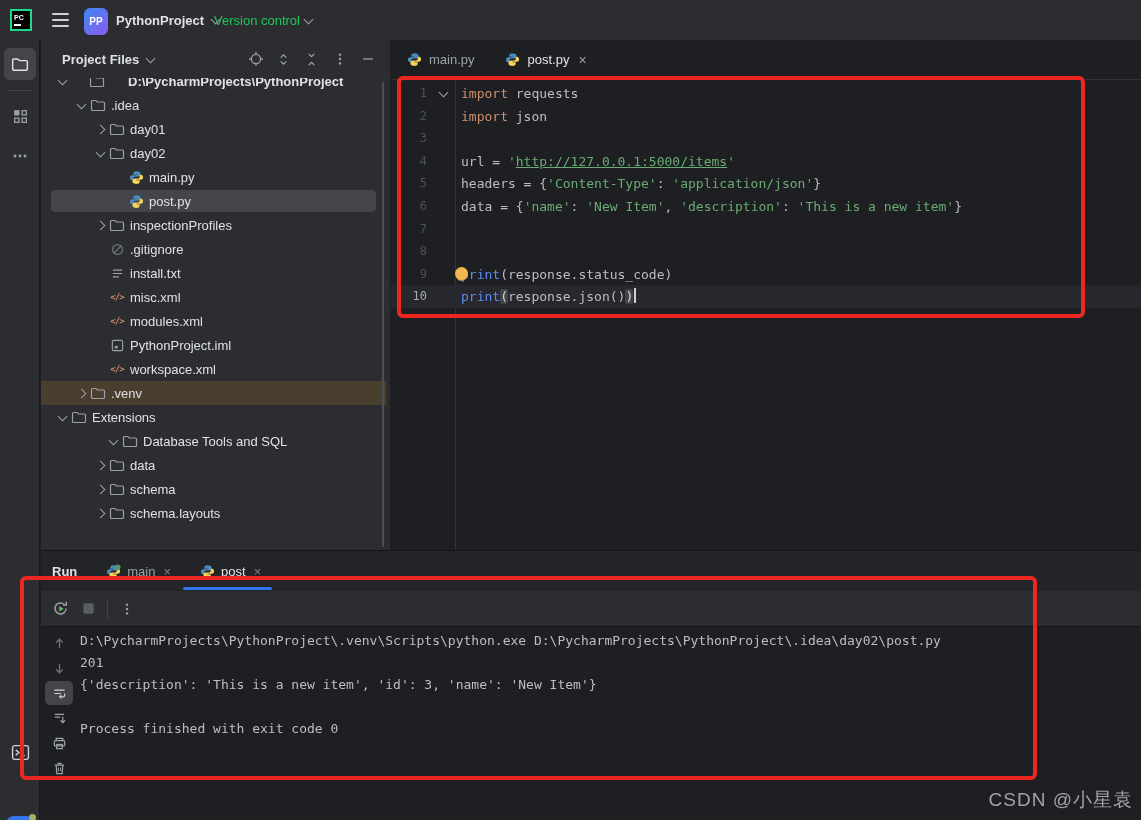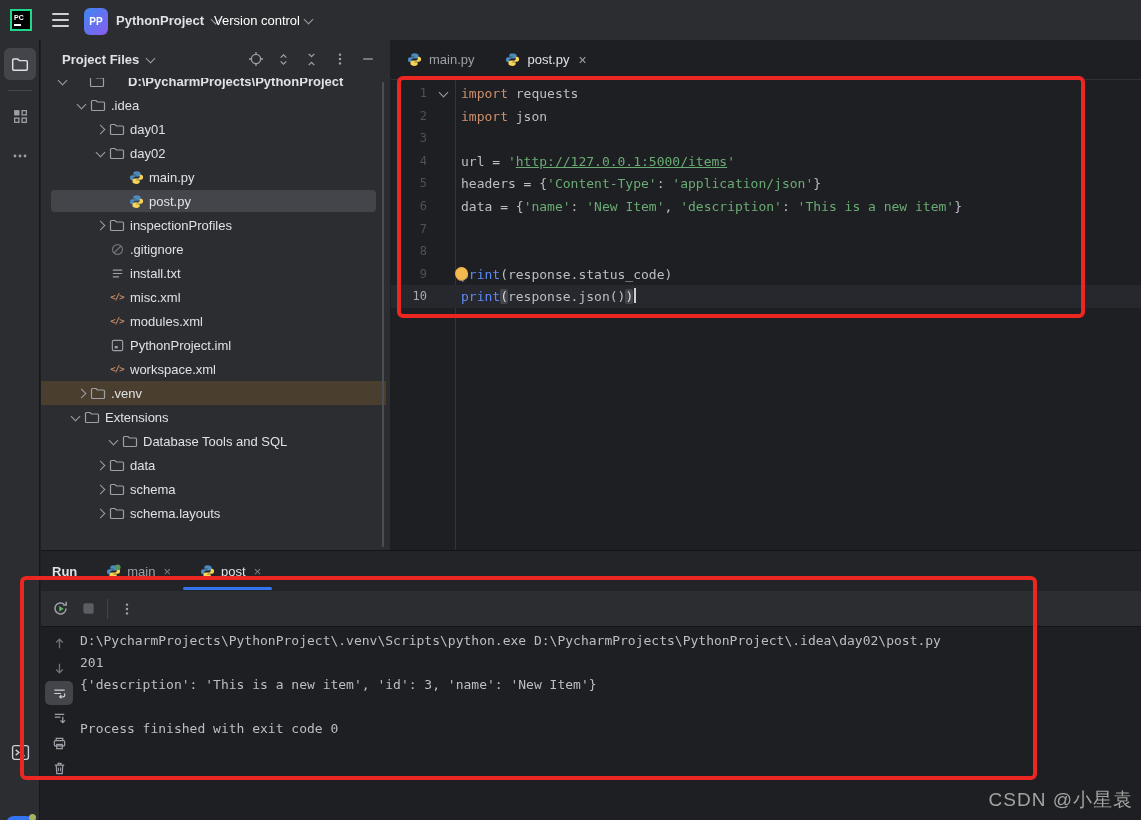--- a/index.html
+++ b/index.html
@@ -11,21 +11,21 @@
   .pc-logo{position:absolute;left:10px;top:9px;width:22px;height:22px;background:#000;
            border:2px solid #21d789;box-sizing:border-box;color:#fff;font-size:7px;font-weight:bold;
            display:flex;flex-direction:column;align-items:flex-start;justify-content:center;padding-left:2px;line-height:7px;}
   .pc-logo .bar{width:7px;height:2px;background:#fff;margin-top:3px;}
   .hamburger{position:absolute;left:52px;top:13px;width:17px;height:14px;display:flex;flex-direction:column;justify-content:space-between;cursor:pointer;}
   .hamburger i{display:block;height:2px;background:#ced0d6;border-radius:1px;}
   .pp-badge{position:absolute;left:84px;top:8px;width:24px;height:27px;border-radius:6px;
             background:linear-gradient(135deg,#3e86f0,#8a5df0);color:#fff;font-size:10px;font-weight:bold;
             display:flex;align-items:center;justify-content:center;}
   .proj-name{position:absolute;left:116px;top:0;height:40px;display:flex;align-items:center;gap:7px;color:#dfe1e5;font-weight:600;}
-  .vcs{position:absolute;left:214px;top:0;height:40px;display:flex;align-items:center;gap:4px;color:#ffffff;}
+  .vcs{position:absolute;left:214px;top:0;height:40px;display:flex;align-items:center;gap:4px;color:#22c55e;}
   .chev{display:inline-block;width:8px;height:8px;position:relative;flex:none;}
   .chev::before{content:'';position:absolute;left:1px;width:6px;height:6px;border-right:1.5px solid #9da0a8;border-bottom:1.5px solid #9da0a8;}
   .chev.down::before{top:0;transform:rotate(45deg);}
   .chev.right::before{top:1px;transform:rotate(-45deg);}
 
   
   .strip{position:absolute;left:0;top:40px;width:40px;height:780px;background:#2b2d30;border-right:1px solid #17181b;box-sizing:border-box;}
   .strip-btn{position:absolute;left:4px;width:32px;height:32px;border-radius:6px;display:flex;align-items:center;justify-content:center;cursor:pointer;}
   .strip-btn.sel{background:#43454a;}
   .strip-div{position:absolute;left:8px;width:24px;height:1px;background:#43454a;}
@@ -312,21 +312,21 @@
         <div class="trow" style="top: 303px;">
           <span class="exc-bg"></span>
           <span class="chev right" style="margin-left:36px"></span>
           <span class="ticon">
             <svg width="16" height="16" viewBox="0 0 16 16">
               <path d="M1.5 4.5c0-.6.4-1 1-1h3.4l1.5 1.5h6.1c.6 0 1 .4 1 1v6.5c0 .6-.4 1-1 1h-11c-.6 0-1-.4-1-1z" fill="none" stroke="#9da0a8" stroke-width="1.2"></path>
             </svg>
           </span>
           <span class="tlabel">.venv</span>
         </div>
-        <div class="trow" style="top: 327px; padding-left: 13px;">
+        <div class="trow" style="top: 327px;">
           <span class="chev down" style="margin-left:17px"></span>
           <span class="ticon">
             <svg width="16" height="16" viewBox="0 0 16 16">
               <path d="M1.5 4.5c0-.6.4-1 1-1h3.4l1.5 1.5h6.1c.6 0 1 .4 1 1v6.5c0 .6-.4 1-1 1h-11c-.6 0-1-.4-1-1z" fill="none" stroke="#9da0a8" stroke-width="1.2"></path>
             </svg>
           </span>
           <span class="tlabel">Extensions</span>
         </div>
         <div class="trow" style="top: 351px; margin-left: 32px;">
           <span class="chev down" style="margin-left:36px"></span>

